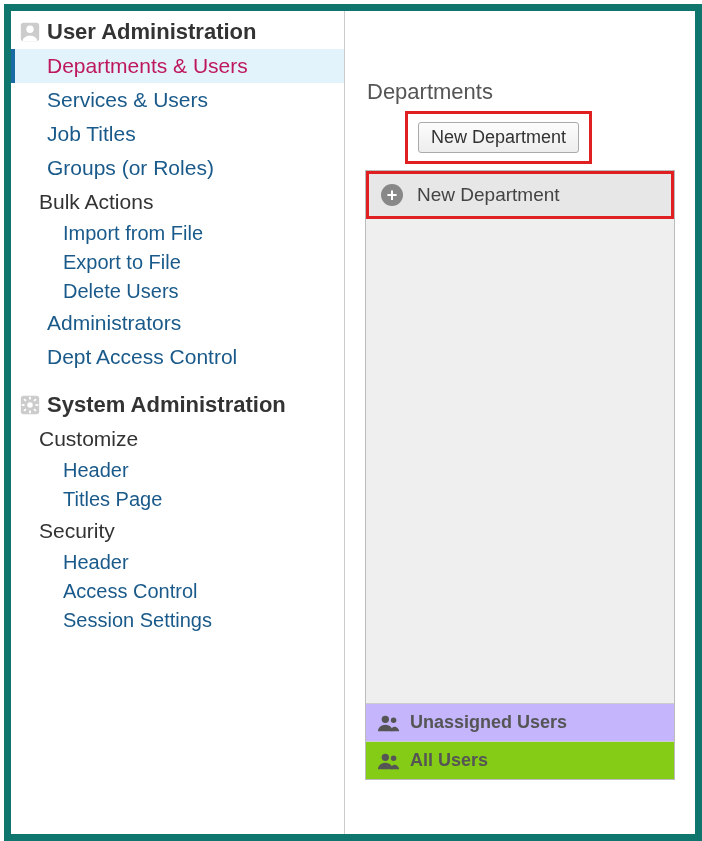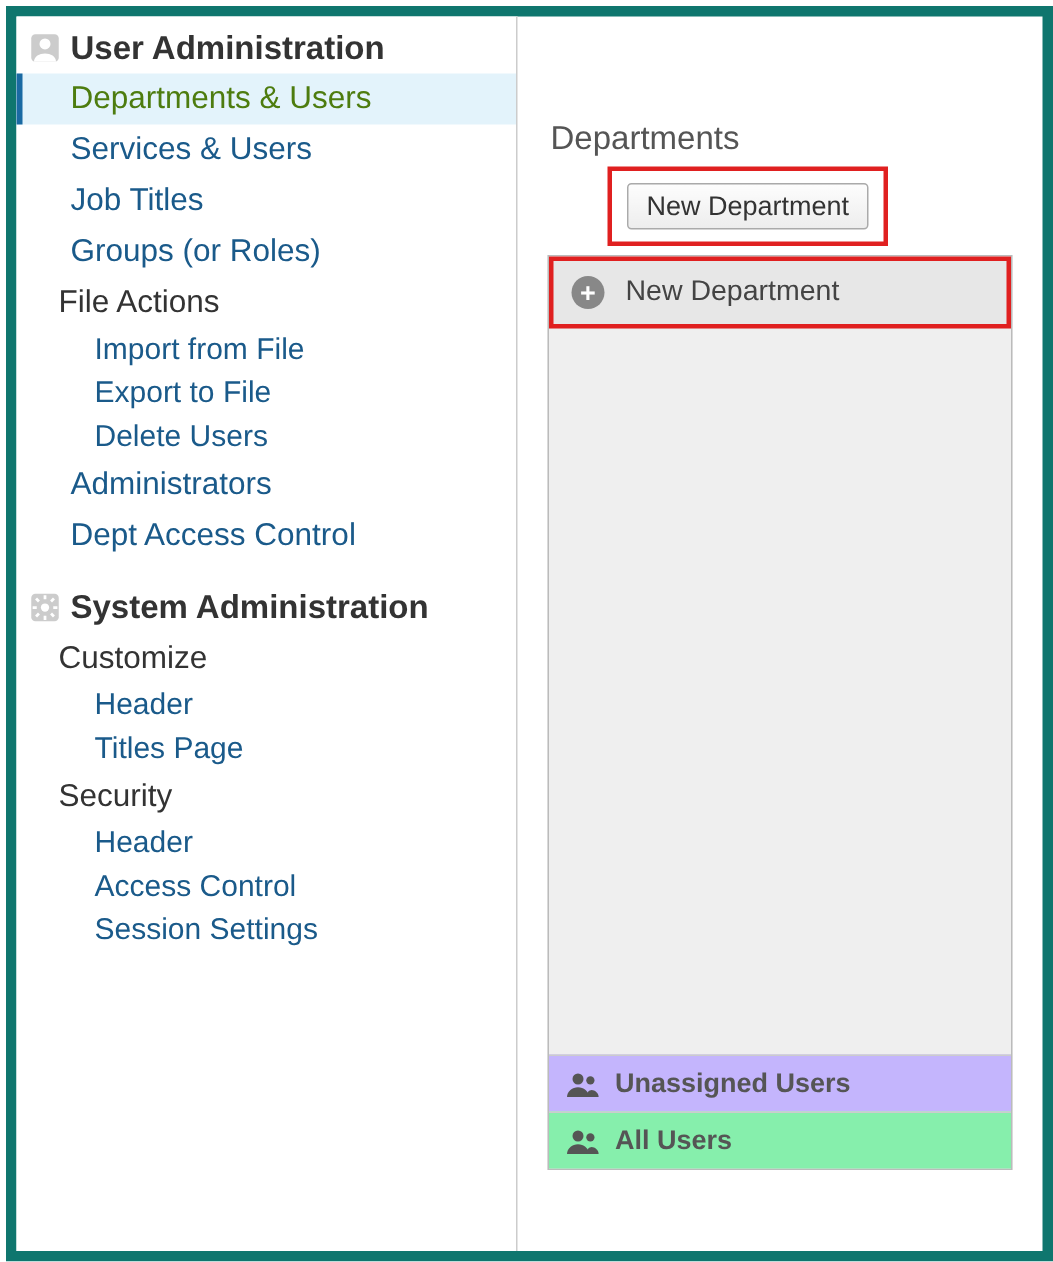--- a/index.html
+++ b/index.html
@@ -46,21 +46,21 @@
     display: block;
     padding: 5px 0 5px 32px;
     font-size: 21px;
     color: #1a5a8a;
     cursor: pointer;
     border-left: 4px solid transparent;
   }
   .nav-item.active {
     background: #e3f3fb;
     border-left: 4px solid #1a6aa3;
-    color: #4d7c0f;
+    color: #be185d;
   }
   .nav-group-label {
     display: block;
     padding: 5px 0 5px 28px;
     font-size: 21px;
     color: #333;
   }
   .nav-subitem {
     display: block;
     padding: 3px 0 3px 52px;
@@ -143,21 +143,21 @@
     align-items: center;
     padding: 8px 12px;
     border-top: 1px solid #ccc;
     font-size: 18px;
     font-weight: 700;
     color: #555;
     cursor: pointer;
     background: #c4b5fd;
   }
   .dept-bottom .bottom-item.alt {
-    background: #86efac;
+    background: #84cc16;
   }
   .users-icon {
     width: 22px;
     height: 18px;
     margin-right: 10px;
     color: #555;
   }
 </style>
 </head>
 <body>
@@ -172,21 +172,21 @@
             <circle cx="12" cy="9" r="4" fill="#fff"></circle>
             <path d="M4 22c0-4 4-6 8-6s8 2 8 6" fill="#fff"></path>
           </svg>
       </span>
       <span>User Administration</span>
     </div>
     <a class="nav-item active">Departments &amp; Users</a>
     <a class="nav-item">Services &amp; Users</a>
     <a class="nav-item">Job Titles</a>
     <a class="nav-item">Groups (or Roles)</a>
-    <span class="nav-group-label">File Actions</span>
+    <span class="nav-group-label">Bulk Actions</span>
     <a class="nav-subitem">Import from File</a>
     <a class="nav-subitem">Export to File</a>
     <a class="nav-subitem">Delete Users</a>
     <a class="nav-item">Administrators</a>
     <a class="nav-item">Dept Access Control</a>
 
     <div class="section-gap"></div>
 
     <div class="section-header">
       <span class="icon-box">

